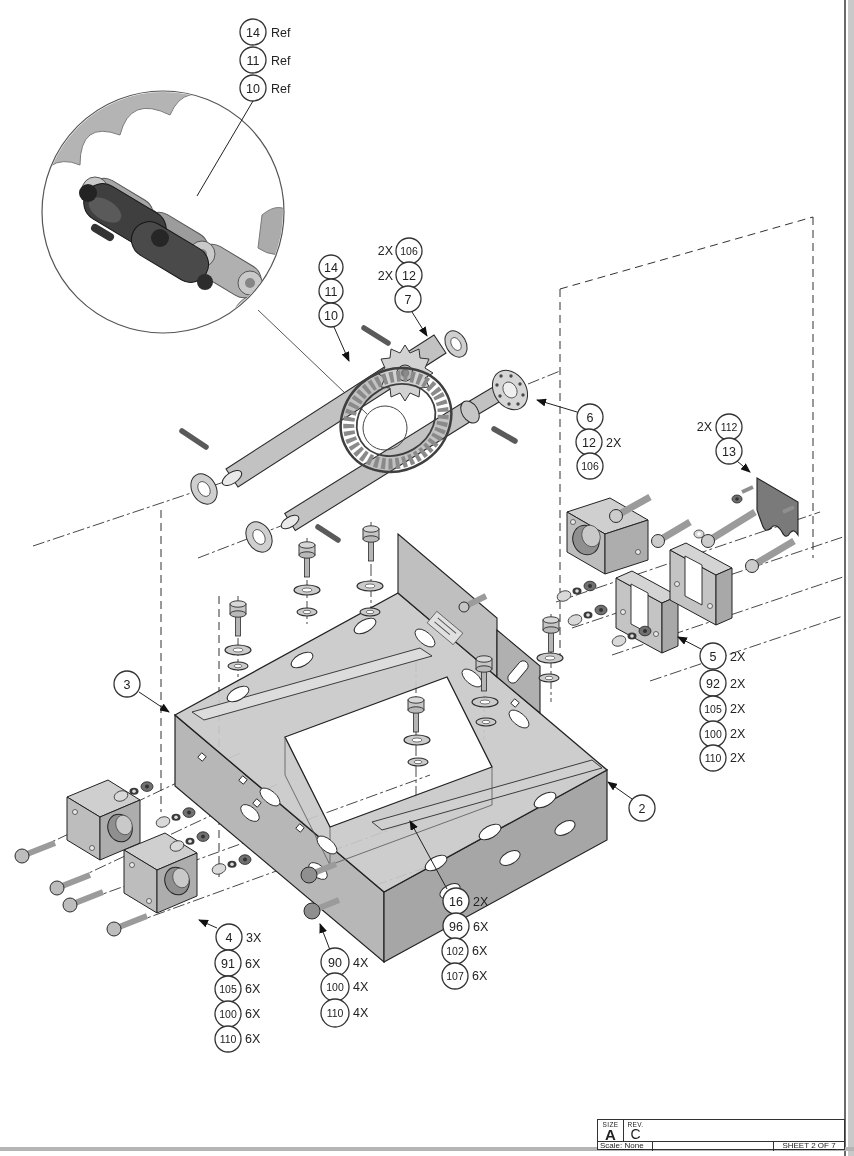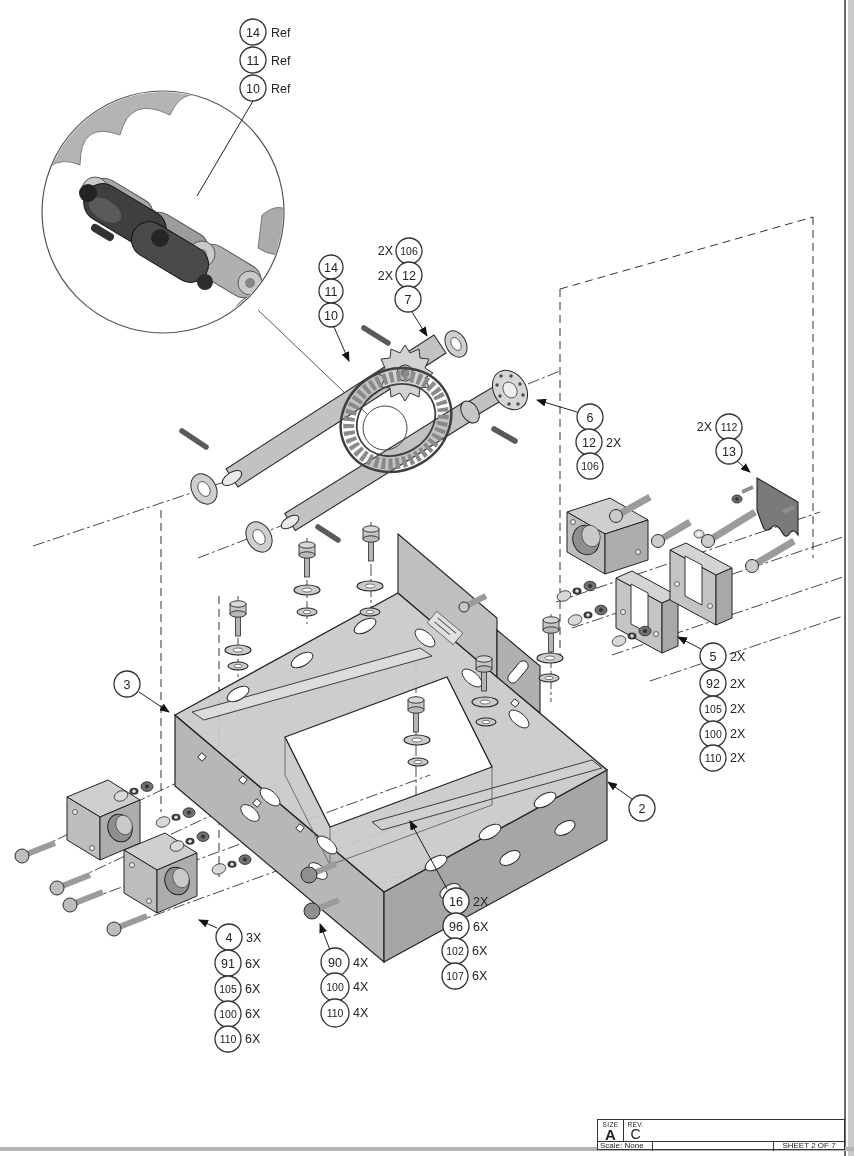--- a/index.html
+++ b/index.html
@@ -32,21 +32,21 @@
   .tb-main{display:flex;height:21px;border-bottom:1px solid #333;}
   .tb-cell{box-sizing:border-box;position:relative;}
   .tb-size{width:26px;border-right:1px solid #333;text-align:center;}
   .tb-dwg{flex:1;border-right:1px solid #333;text-align:center;}
   .tb-rev{width:23px;text-align:center;}
   .tb-label{font-size:6.5px;letter-spacing:.4px;display:block;line-height:7px;margin-top:1px;}
   .tb-dwg .tb-label{text-align:left;padding-left:3px;}
   .tb-size-val{font-size:15px;font-weight:bold;line-height:13px;display:block;}
   .tb-dwg-val{font-size:17px;line-height:14px;letter-spacing:.5px;display:block;}
   .tb-rev-val{font-size:14px;line-height:13px;display:block;}
-  .tb-bottom{display:flex;height:9px;font-size:8px;line-height:8px;}
+  .tb-bottom{display:flex;height:9px;font-size:8px;line-height:8px;text-decoration:underline;}
   .tb-scale{width:55px;border-right:1px solid #333;padding-left:2px;box-sizing:border-box;}
   .tb-mid{flex:1;border-right:1px solid #333;}
   .tb-sheet{width:70px;text-align:center;}
 </style>
 </head>
 <body>
 
 <svg id="sheet" width="854" height="1156" viewBox="0 0 854 1156">
   <defs>
     <marker id="arr" viewBox="0 0 10 8" refX="9" refY="4" markerWidth="10" markerHeight="8" orient="auto">

